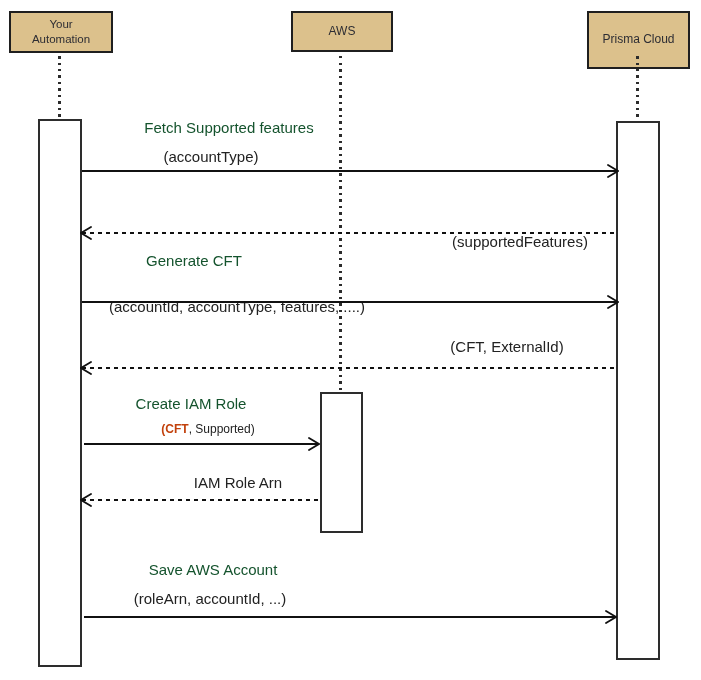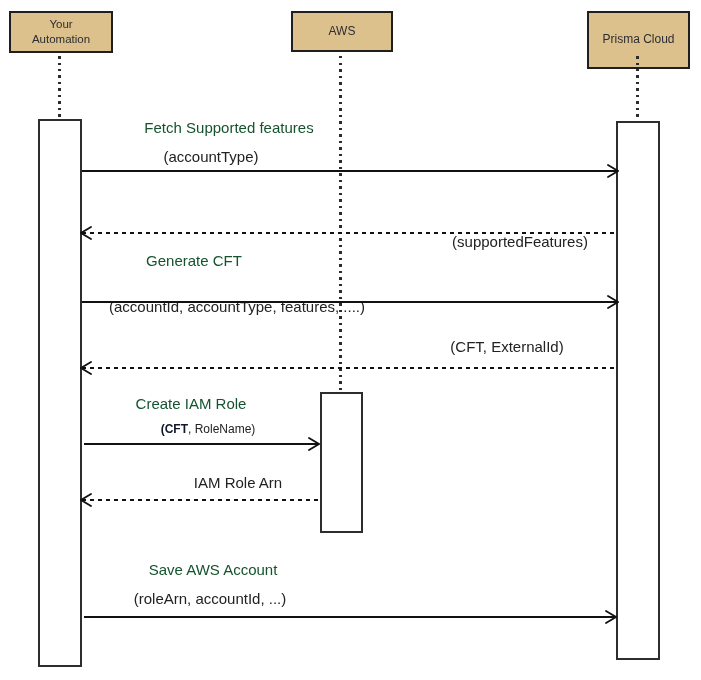--- a/index.html
+++ b/index.html
@@ -31,21 +31,21 @@
   .head path{stroke:#111;stroke-width:1.8;fill:none;stroke-linecap:round;stroke-linejoin:miter;}
   .head.r{right:-2px;}
   .head.l{left:-2px;}
   
   .mlabel{
     position:absolute;transform:translateX(-50%);white-space:nowrap;
     font-size:15px;color:#222;line-height:1.2;
   }
   .mlabel.title{font-weight:400;color:#14532d;margin-left:6px;}
   .mlabel.small{font-size:12px;}
-  .mlabel .b{font-weight:700;color:#0f172a;}
+  .mlabel .b{font-weight:700;color:#c2410c;}
 </style>
 </head>
 <body>
 
 <div id="canvas">
 
   <div class="actor small" style="left:9px;top:11px;width:104px;height:42px;">
     <span class="lbl">Your
 Automation</span>
   </div>
@@ -89,21 +89,21 @@
 
   <div class="mlabel" style="left:507px;top:338px;">(CFT, ExternalId)</div>
   <div class="msg-line dashed" style="left:82px;top:367px;width:535px;">
     <svg class="head l" viewBox="0 0 12 14">
         <path d="M11 1 L1 7 L11 13"></path>
       </svg>
   </div>
 
   <div class="mlabel title" style="left:185px;top:395px;">Create IAM Role</div>
   <div class="mlabel small" style="left:208px;top:422px;">
-    <span class="b">(CFT</span><span>, RoleName)</span>
+    <span class="b">(CFT</span><span>, Supported)</span>
   </div>
   <div class="msg-line solid" style="left:84px;top:443px;width:234px;">
     <svg class="head r" viewBox="0 0 12 14">
         <path d="M1 1 L11 7 L1 13"></path>
       </svg>
   </div>
 
   <div class="mlabel" style="left:238px;top:474px;">IAM Role Arn</div>
   <div class="msg-line dashed" style="left:82px;top:499px;width:236px;">
     <svg class="head l" viewBox="0 0 12 14">

